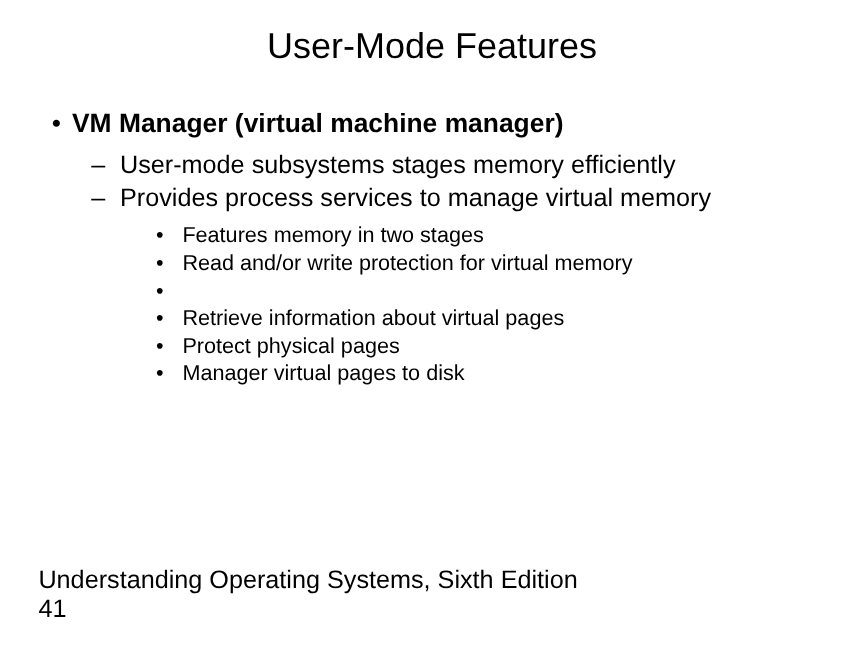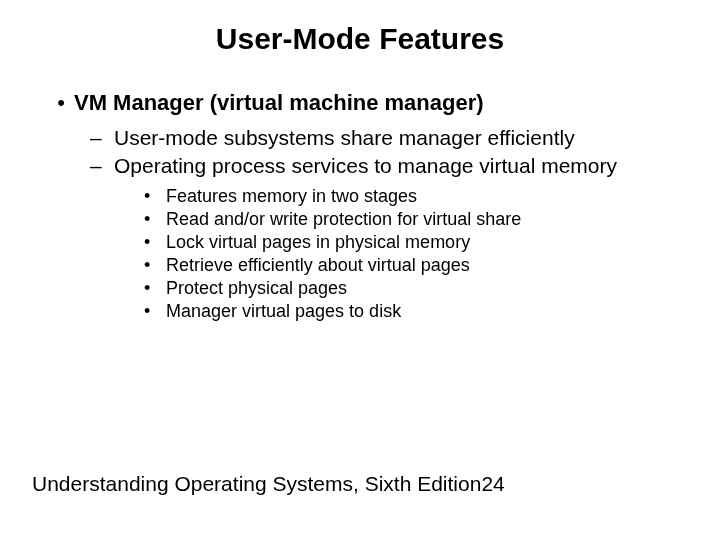--- a/index.html
+++ b/index.html
@@ -16,24 +16,24 @@
     position: relative;
     width: 720px;
     height: 540px;
     box-sizing: border-box;
   }
   .title {
     font-size: 30px;
     text-align: center;
     padding-top: 22px;
     padding-bottom: 10px;
-    font-weight: 700;
+    font-weight: 400;
   }
   .content {
-    padding-left: 48px;
+    padding-left: 34px;
     padding-right: 20px;
     padding-top: 24px;
   }
   .lvl1 {
     font-size: 22px;
     font-weight: 700;
     margin-bottom: 10px;
   }
   .lvl1 .bullet {
     display: inline-block;
@@ -62,78 +62,78 @@
     margin-bottom: 2px;
     display: flex;
   }
   .lvl3 .dot {
     width: 22px;
     flex: 0 0 22px;
     text-align: left;
   }
   .footer {
     position: absolute;
-    bottom: 44px;
+    bottom: 20px;
     left: 32px;
     right: 32px;
     display: flex;
     justify-content: flex-start;
     font-size: 21px;
     font-weight: 400;
+    flex-direction: column;
   }
 </style>
 </head>
 <body>
 
 <div class="slide">
 
   <div class="title">User-Mode Features</div>
 
   <div class="content">
 
     <div class="lvl1">
       <span class="bullet">•</span><span>VM Manager (virtual machine manager)</span>
     </div>
 
     <div class="lvl2">
       <span class="dash">–</span>
-      <span>User-mode subsystems share manager efficiently</span>
+      <span>User-mode subsystems stages memory efficiently</span>
     </div>
     <div class="lvl2">
       <span class="dash">–</span>
-      <span>Operating process services to manage virtual memory</span>
+      <span>Provides process services to manage virtual memory</span>
     </div>
 
     <div class="lvl3-group">
       <div class="lvl3">
         <span class="dot">•</span>
         <span>Features memory in two stages</span>
       </div>
       <div class="lvl3">
         <span class="dot">•</span>
-        <span>Read and/or write protection for virtual share</span>
+        <span>Read and/or write protection for virtual memory</span>
       </div>
       <div class="lvl3">
         <span class="dot">•</span>
-        <span>Lock virtual pages in physical memory</span>
       </div>
       <div class="lvl3">
         <span class="dot">•</span>
-        <span>Retrieve efficiently about virtual pages</span>
+        <span>Retrieve information about virtual pages</span>
       </div>
       <div class="lvl3">
         <span class="dot">•</span>
         <span>Protect physical pages</span>
       </div>
       <div class="lvl3">
         <span class="dot">•</span>
         <span>Manager virtual pages to disk</span>
       </div>
     </div>
 
   </div>
 
   <div class="footer">
     <span>Understanding Operating Systems, Sixth Edition</span>
-    <span>24</span>
+    <span>41</span>
   </div>
 
 </div>
 
 </body></html>

